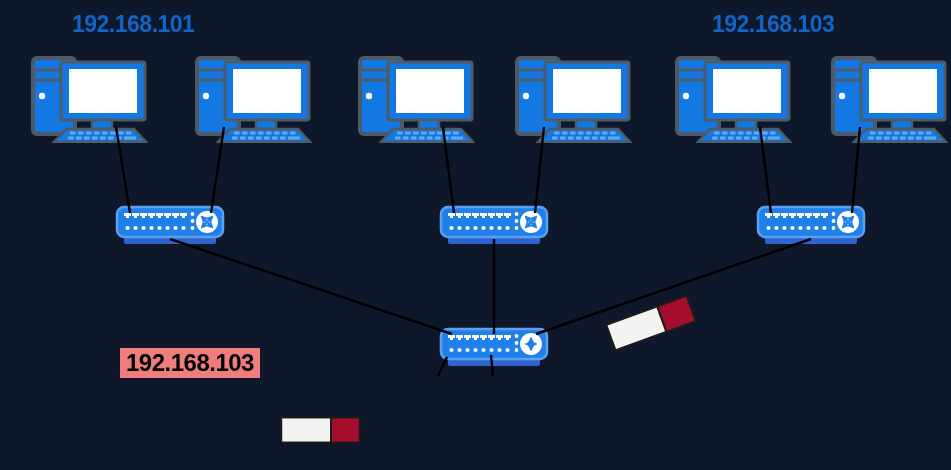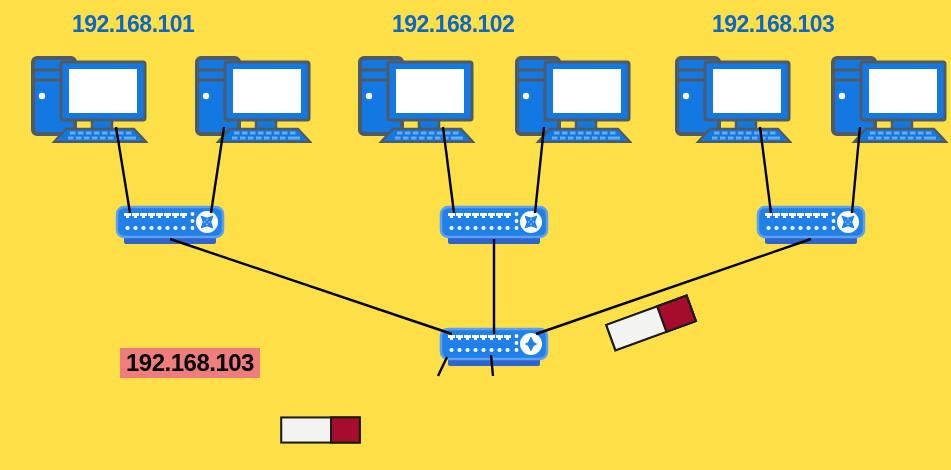--- a/index.html
+++ b/index.html
@@ -1,16 +1,16 @@
 <!DOCTYPE html>
 <html><head>
 <meta charset="utf-8">
 <style>
   html,body{margin:0;padding:0;background:#000;}
-  .stage{position:relative;width:951px;height:470px;background:#fde047;overflow:hidden;
+  .stage{position:relative;width:951px;height:470px;background:#0f172a;overflow:hidden;
          font-family:"Liberation Sans",sans-serif;}
   .ip{position:absolute;color:#0E66C9;font-weight:bold;font-size:23px;line-height:1;
       letter-spacing:-0.5px;white-space:nowrap;}
   .hl{position:absolute;background:#F07D7D;color:#000;font-weight:bold;font-size:24px;
       line-height:1;letter-spacing:-0.5px;padding:3px 6px;white-space:nowrap;z-index:4;}
   svg.dev{position:absolute;overflow:visible;}
   svg.lines{position:absolute;left:0;top:0;z-index:5;pointer-events:none;}
   .defs{position:absolute;width:0;height:0;overflow:hidden;}
 </style>
 </head>
@@ -101,21 +101,20 @@
     <symbol id="sym-eraser" viewBox="0 0 100 34">
       <rect x="1.5" y="1.5" width="97" height="31" fill="#F3F3F1" stroke="#1b1b1b" stroke-width="2.5"></rect>
       <rect x="63" y="1.5" width="35.5" height="31" fill="#A60D2C" stroke="#1b1b1b" stroke-width="2.5"></rect>
     </symbol>
   </defs>
 </svg>
 
 <div class="stage">
 
   <div class="ip" style="left:72px;top:13px">192.168.101</div>
-  <div class="ip" style="left:392px;top:13px">192.168.102</div>
   <div class="ip" style="left:712px;top:13px">192.168.103</div>
 
   <svg class="dev" style="left:28px;top:55px" width="120" height="88">
       <use href="#sym-pc"></use>
     </svg>
   <svg class="dev" style="left:192px;top:55px" width="120" height="88">
       <use href="#sym-pc"></use>
     </svg>
   <svg class="dev" style="left:355px;top:55px" width="120" height="88">
       <use href="#sym-pc"></use>

